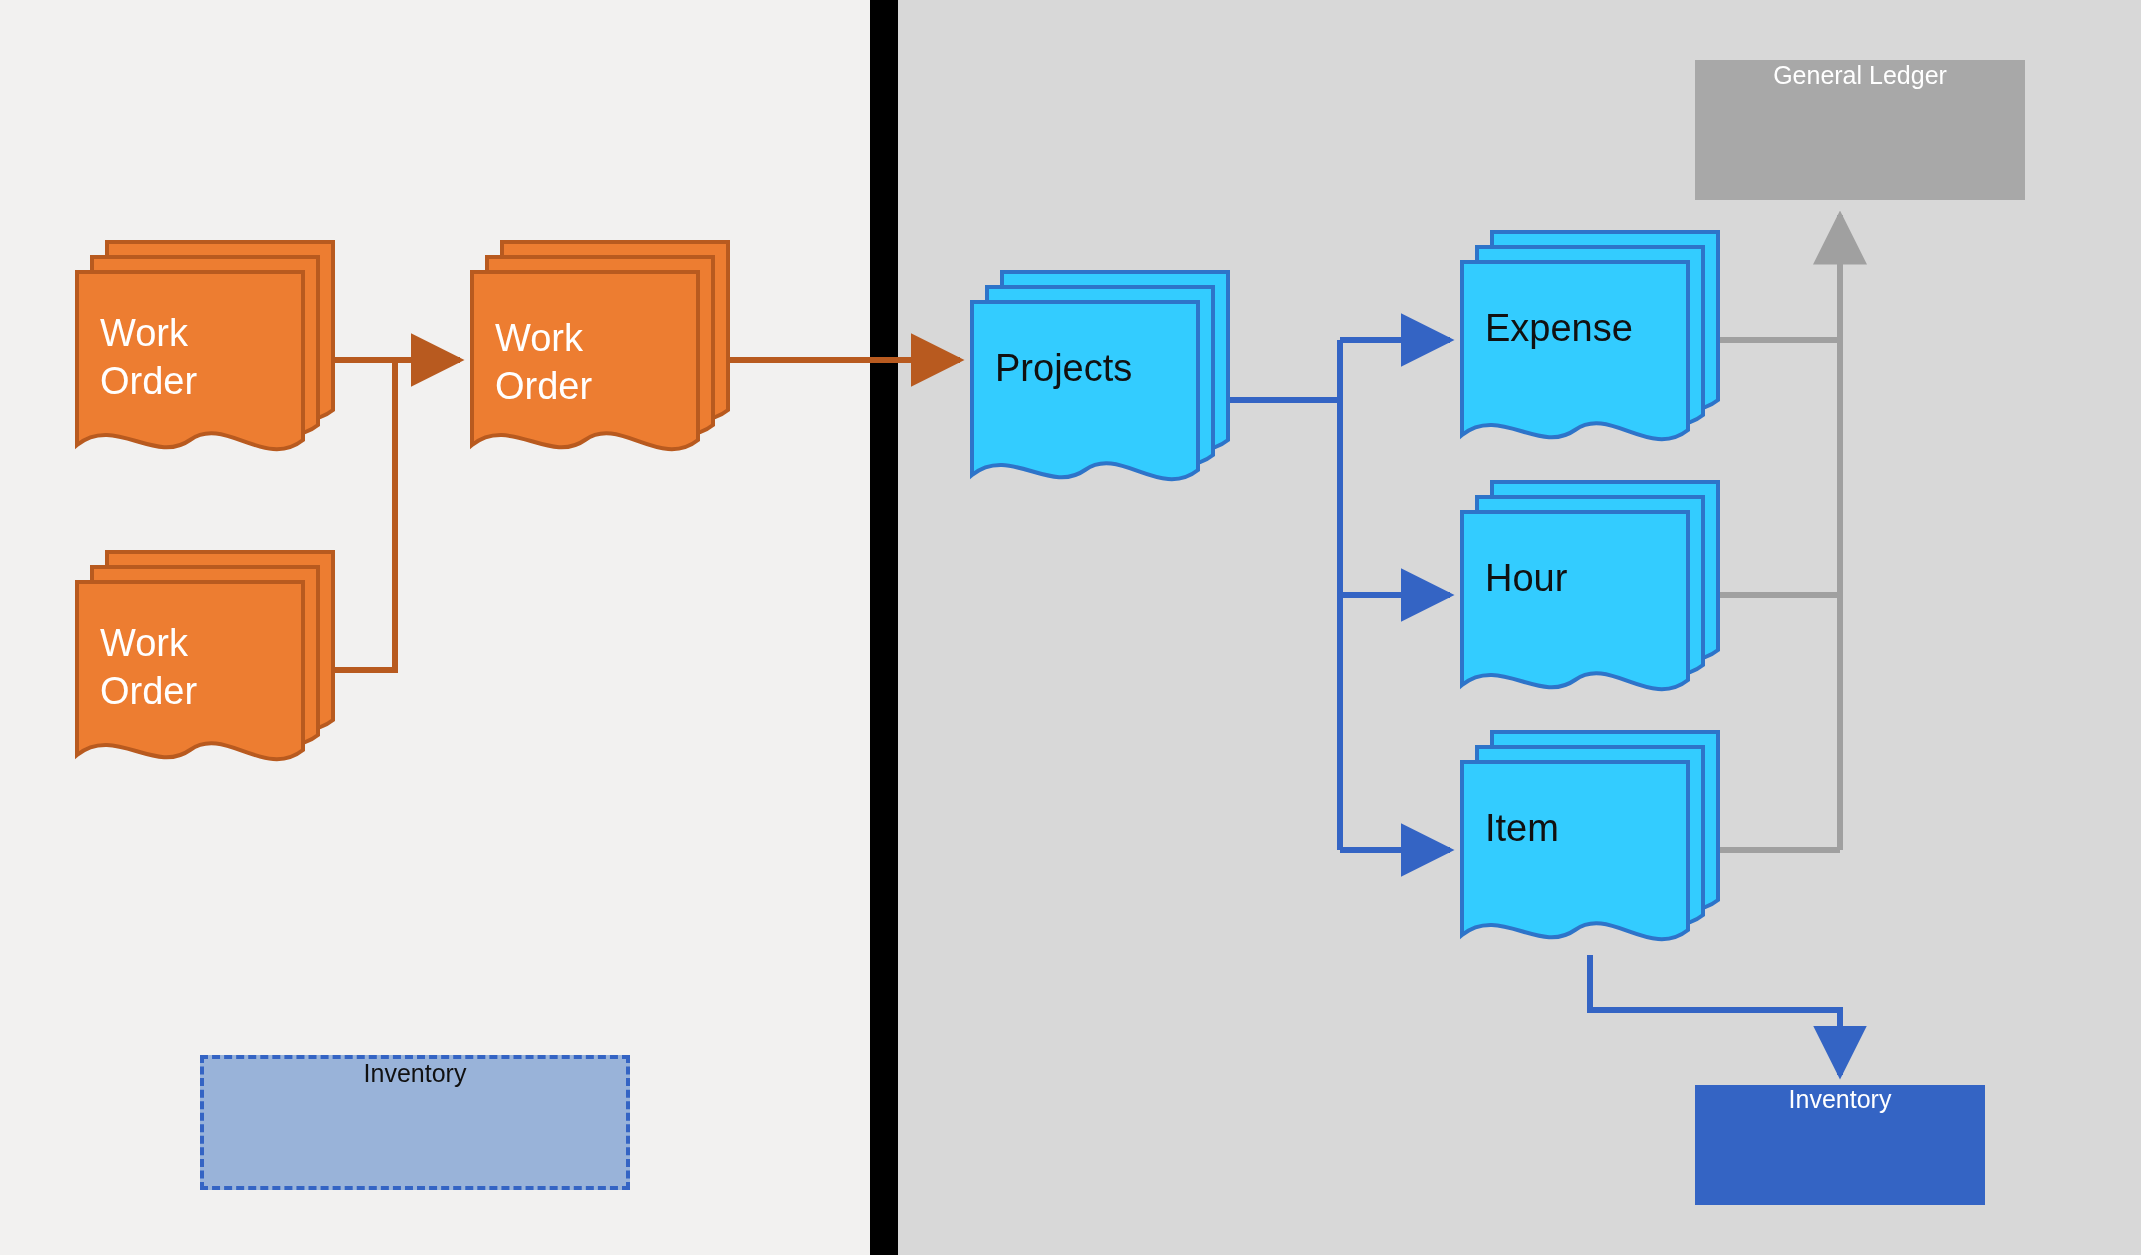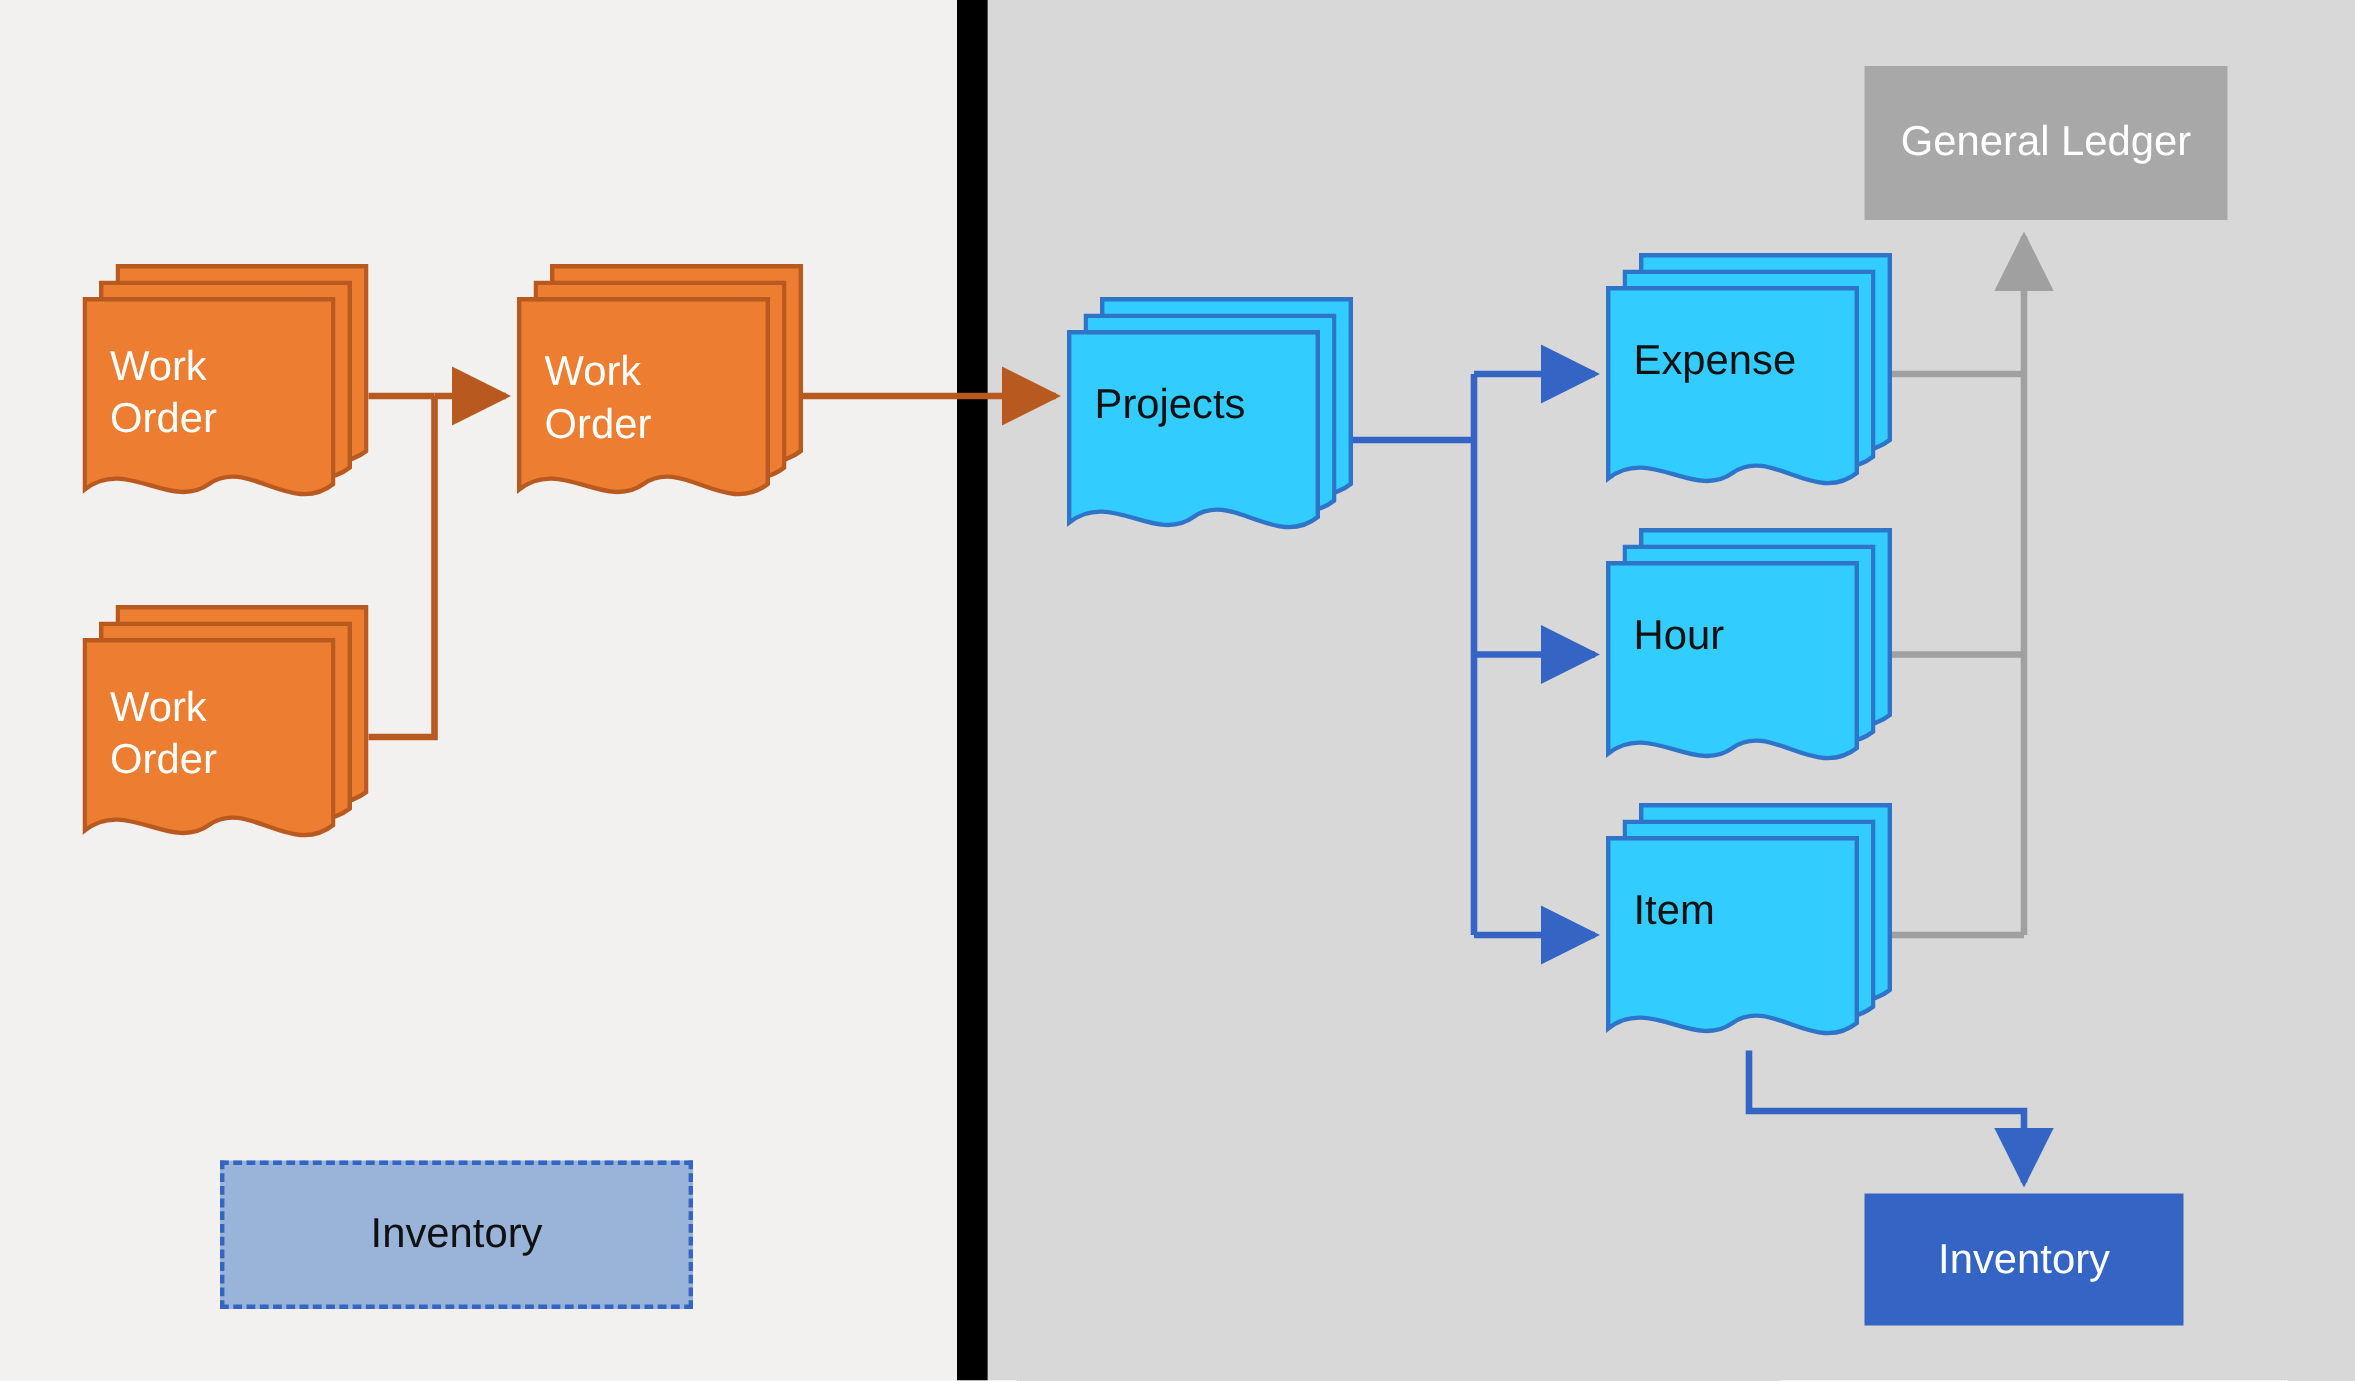--- a/index.html
+++ b/index.html
@@ -55,23 +55,23 @@
     font-size: 38px;
     line-height: 1.25;
   }
   .orange .label { color: #ffffff; }
   .cyan   .label { color: #111; }
 
   
   .box {
     position: absolute;
     display: flex;
-    align-items: center;
+    align-items: flex-start;
     justify-content: center;
-    font-size: 38px;
+    font-size: 25px;
   }
   .box.gl {
     background: #a8a8a8;
     color: #fff;
     text-align: center;
     line-height: 1.2;
     padding: 0 20px;
   }
   .box.inv-solid {
     background: #3464c4;

